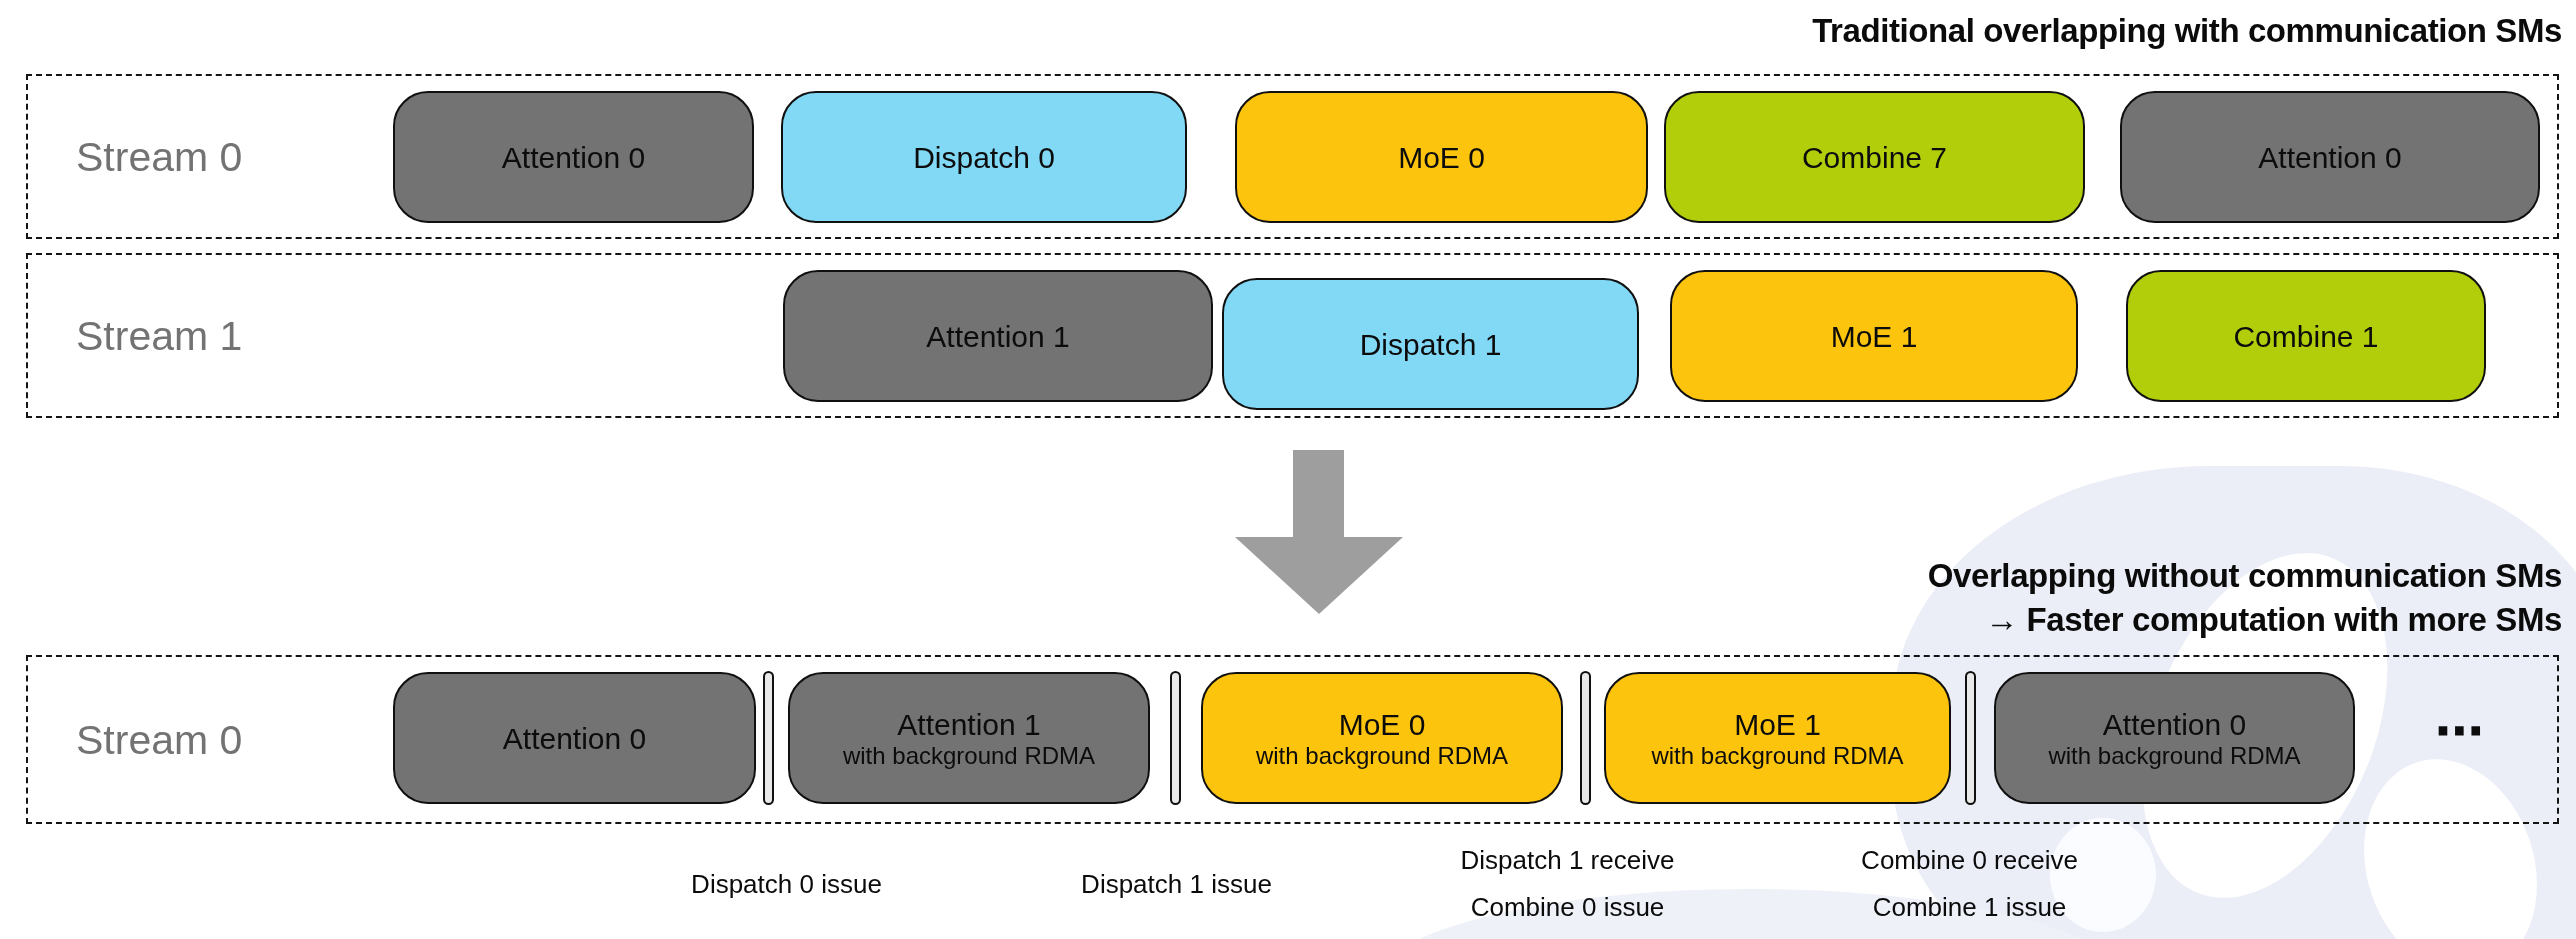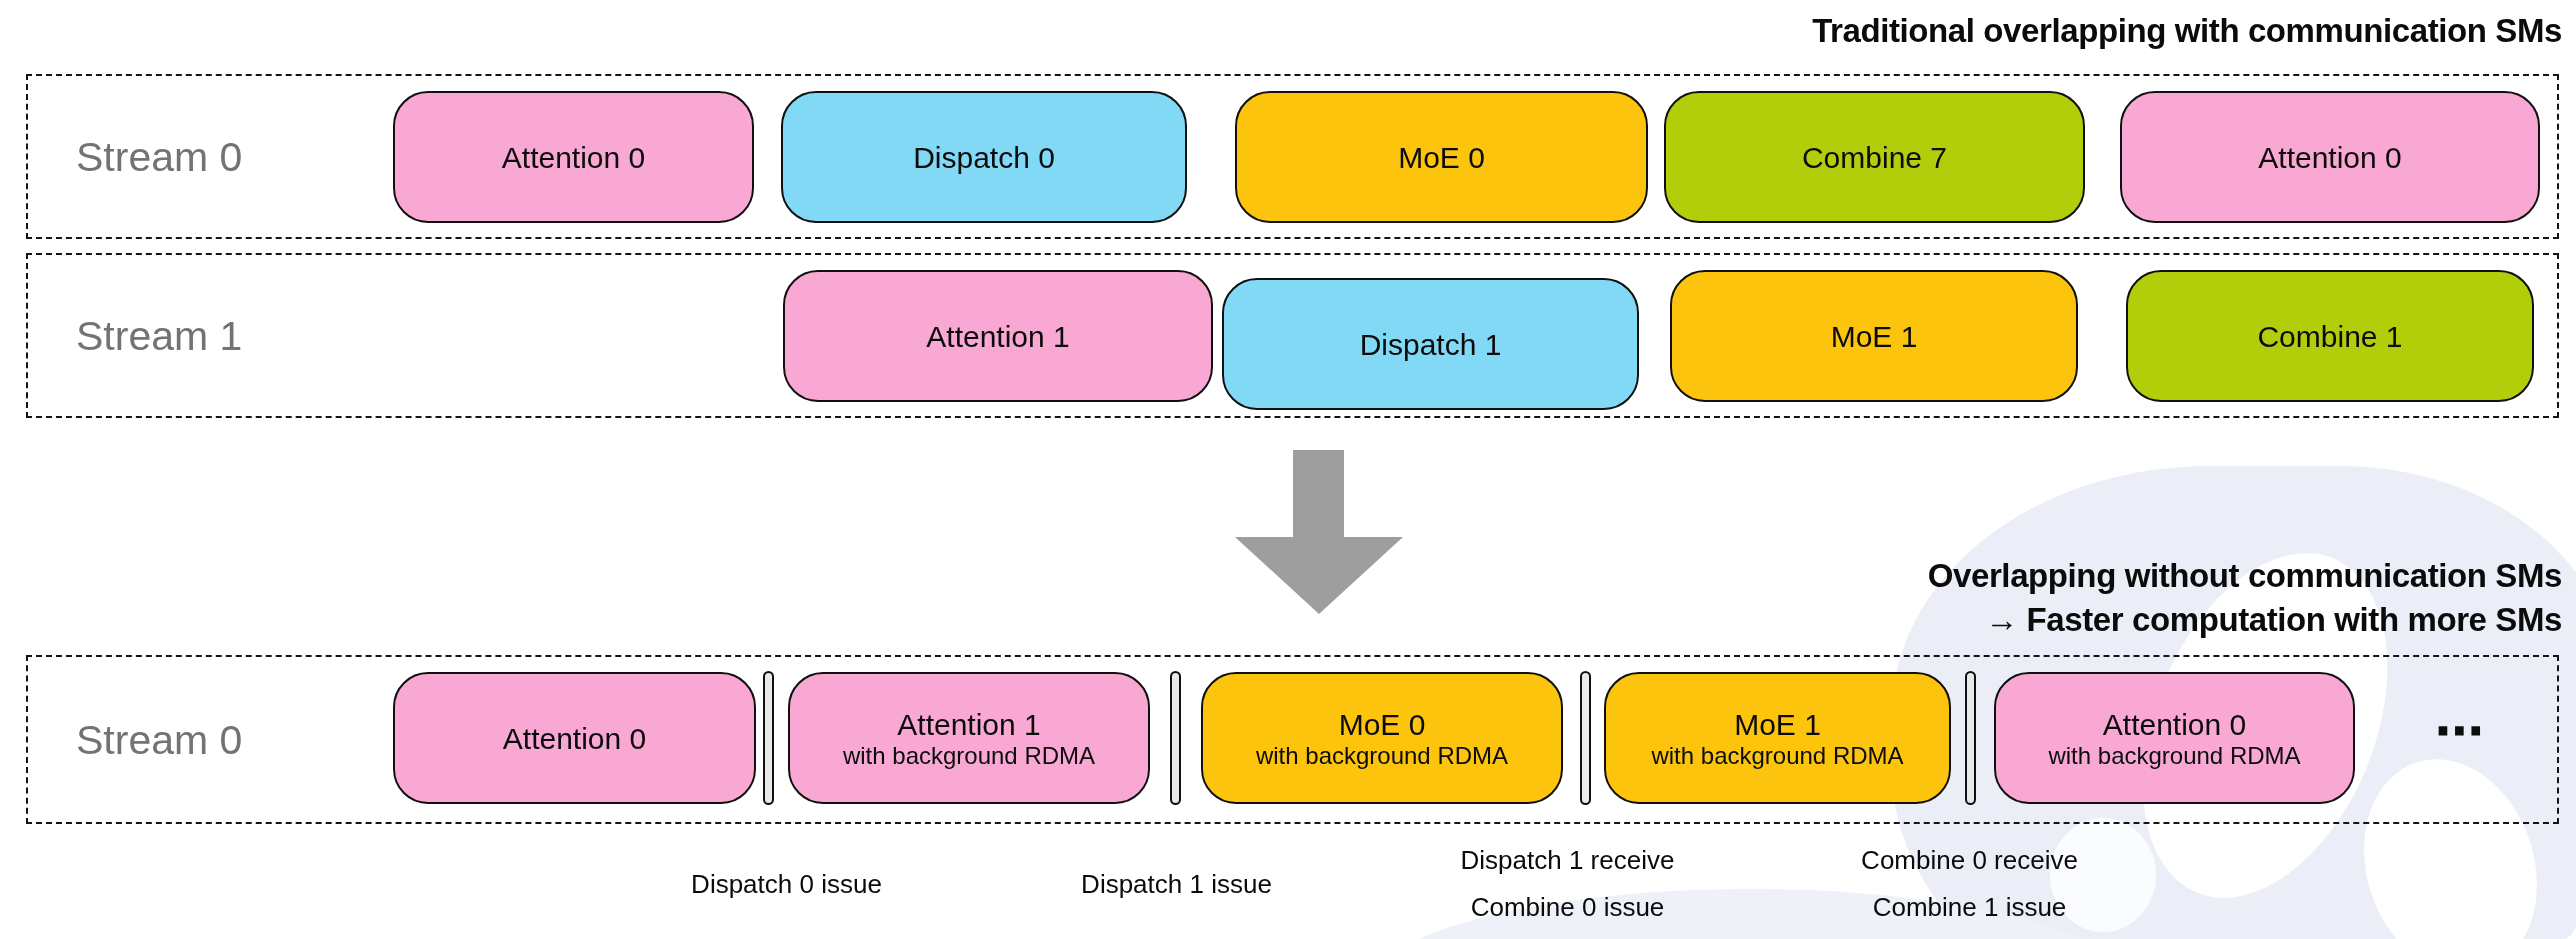--- a/index.html
+++ b/index.html
@@ -1,18 +1,18 @@
 <!DOCTYPE html>
 <html style="font-size:14px"><head>
 <meta charset="utf-8">
 <style>
   html,body{margin:0;padding:0;background:#ffffff;}
   #canvas{
     position:relative;width:2576px;height:940px;overflow:hidden;background:#ffffff;
-    font-family:"Liberation Sans","DejaVu Sans",sans-serif;color:#111;border-radius:17px;
+    font-family:"Liberation Sans","DejaVu Sans",sans-serif;color:#111;
   }
   
   .wm{position:absolute;z-index:0;}
   .wm-a{left:1892px;top:466px;width:721px;height:563px;background:#EBEEF7;border-radius:44% 38% 30% 46%;}
   .wm-b{left:1372px;top:889px;width:757px;height:194px;background:#EFF1F9;border-radius:50%;}
   .wm-c{left:2155px;top:545px;width:220px;height:361px;background:#ffffff;border-radius:50%;transform:rotate(22deg);}
   .wm-d{left:2367px;top:757px;width:167px;height:220px;background:#ffffff;border-radius:50%;transform:rotate(-18deg);}
   .wm-e{left:2050px;top:818px;width:106px;height:114px;background:#fbfcff;border-radius:50%;}
 
   .heading{
@@ -36,21 +36,21 @@
   }
 
   .blk{
     position:absolute;top:15px;height:132px;box-sizing:border-box;
     border:2.6px solid #101010;border-radius:35px;
     display:flex;flex-direction:column;align-items:center;justify-content:center;
     text-align:center;
   }
   .blk .lbl{font-size:30px;line-height:35px;color:#0c0c0c;}
   .blk .sub{font-size:24px;line-height:28px;color:#0c0c0c;}
-  .c-attention{background:#f9a8d4;text-align:right;}
+  .c-attention{background:#737373;text-align:right;}
   .c-dispatch{background:#82D9F6;}
   .c-moe{background:#FDC40D;}
   .c-combine{background:#B2CE0B;}
 
   .divbar{
     position:absolute;top:14px;height:134px;width:10.6px;box-sizing:border-box;
     background:#E9E9E9;border:2.6px solid #101010;border-radius:7px;
   }
 
   .arrow-stem{position:absolute;left:1293px;top:450px;width:51px;height:89px;background:#9E9E9E;z-index:2;}
@@ -110,21 +110,21 @@
     <div class="stream-label">Stream 1</div>
     <div class="blk c-attention" style="left:755px;width:430px;">
       <span class="lbl">Attention 1</span>
     </div>
     <div class="blk c-dispatch" style="left:1194px;width:417px;margin-top:8px;">
       <span class="lbl">Dispatch 1</span>
     </div>
     <div class="blk c-moe" style="left:1642px;width:408px;">
       <span class="lbl">MoE 1</span>
     </div>
-    <div class="blk c-combine" style="left:2098px;width:408px;">
+    <div class="blk c-combine" style="left:2098px;width:360px;">
       <span class="lbl">Combine 1</span>
     </div>
   </div>
 
   <div class="arrow-stem"></div>
   <div class="arrow-head"></div>
 
   <div class="heading heading-mid">
     <div>Overlapping without communication SMs</div>
     <div>→ Faster computation with more SMs</div>

